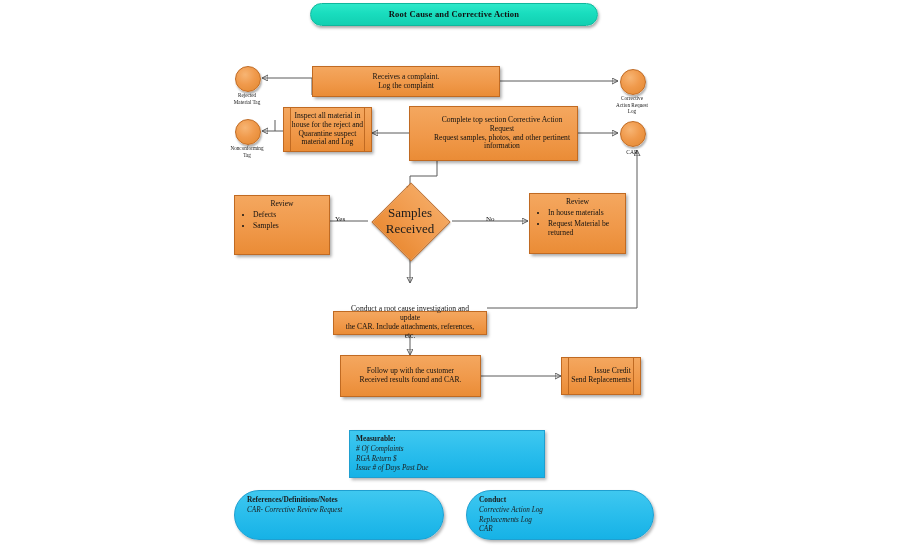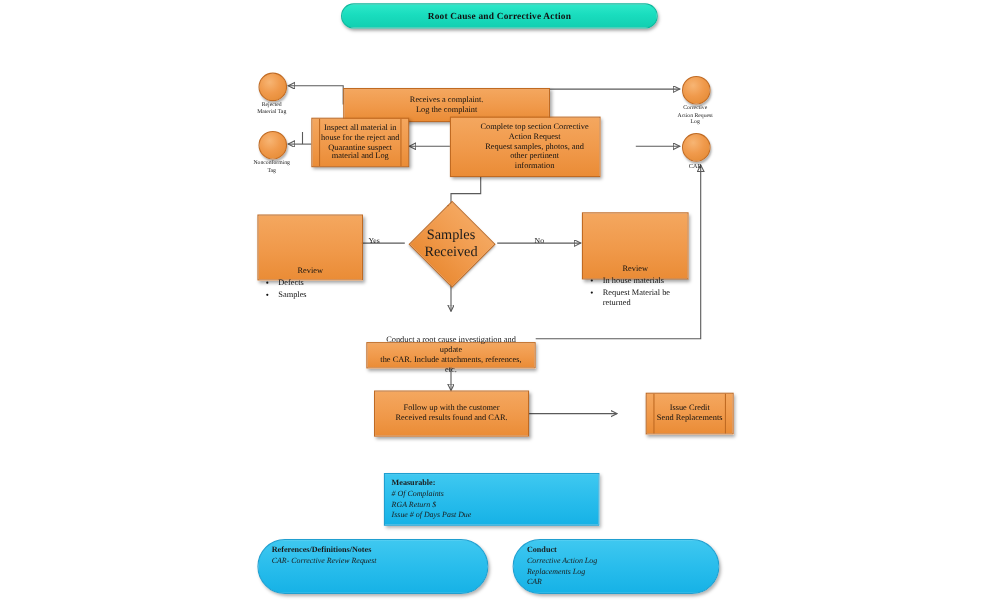--- a/index.html
+++ b/index.html
@@ -63,21 +63,20 @@
   
   .proc.listbox {
     display: block;
     text-align: left;
     padding: 3px 5px 3px 5px;
   }
   .proc .hdr {
     display: block;
     text-align: center;
     margin-bottom: 2px;
-    margin-top: 42px;
   }
   .bullets { margin: 0; padding-left: 13px; list-style: disc; }
   .bullets li { margin: 0 0 2px 0; }
 
   
   .diamond-wrap { position: absolute; }
   .diamond-shape {
     position: absolute; inset: 0;
     background: linear-gradient(180deg,#f4a75f 0%, #f0994a 55%, #ea8c36 100%);
     border: 1px solid #c06a22;
@@ -199,33 +198,33 @@
 Tag</div>
 
   <div class="circle" style="left:620px; top:69px; width:24px; height:24px;"></div>
   <div class="circle-label" style="left:606px; top:95px; width:52px;">Corrective
 Action Request
 Log</div>
 
   <div class="circle" style="left:620px; top:121px; width:24px; height:24px;"></div>
   <div class="circle-label" style="left:606px; top:149px; width:52px; font-size:5.6px;">CAR</div>
 
-  <div class="node proc" style="left:312px; top:80px; width:188px; height:31px;">
+  <div class="node proc" style="left:312px; top:66px; width:188px; height:31px;">
     <span>Receives a complaint.
 Log the complaint</span>
   </div>
 
   <div class="node proc pdp" style="left:283px; top:107px; width:89px; height:45px;">
     <span>Inspect all material in
 house for the reject and
 Quarantine suspect
 material and Log</span>
   </div>
 
-  <div class="node proc" style="left:409px; top:106px; width:137px; height:55px;padding-left:23px;">
+  <div class="node proc" style="left:409px; top:106px; width:169px; height:55px;padding-left:23px;">
     <span>Complete top section Corrective Action Request
 Request samples, photos, and other pertinent
 information</span>
   </div>
 
   <div class="proc listbox" style="position:absolute; left:234px; top:195px; width:84px; height:52px;">
     <span class="hdr">Review</span>
     <ul class="bullets">
       <li>Defects</li>
       <li>Samples</li>
@@ -251,21 +250,21 @@
   <div class="node proc" style="left:333px; top:283px; width:154px; height:24px;margin-top:28px;">
     <span>Conduct  a root cause investigation and update
 the CAR.  Include attachments, references, etc.</span>
   </div>
 
   <div class="node proc" style="left:340px; top:355px; width:141px; height:42px;">
     <span>Follow up with the customer
 Received results found and CAR.</span>
   </div>
 
-  <div class="node proc pdp" style="left:587px; top:357px; width:80px; height:38px;">
+  <div class="node proc pdp" style="left:561px; top:357px; width:80px; height:38px;text-align:right;">
     <span>Issue Credit
 Send Replacements</span>
   </div>
 
   <div class="blue-rect" style="left:349px; top:430px; width:196px; height:48px;">
     <span class="blue-title">Measurable:</span>
     <span class="blue-body"># Of Complaints
 RGA Return $
 Issue # of Days Past Due</span>
   </div>

